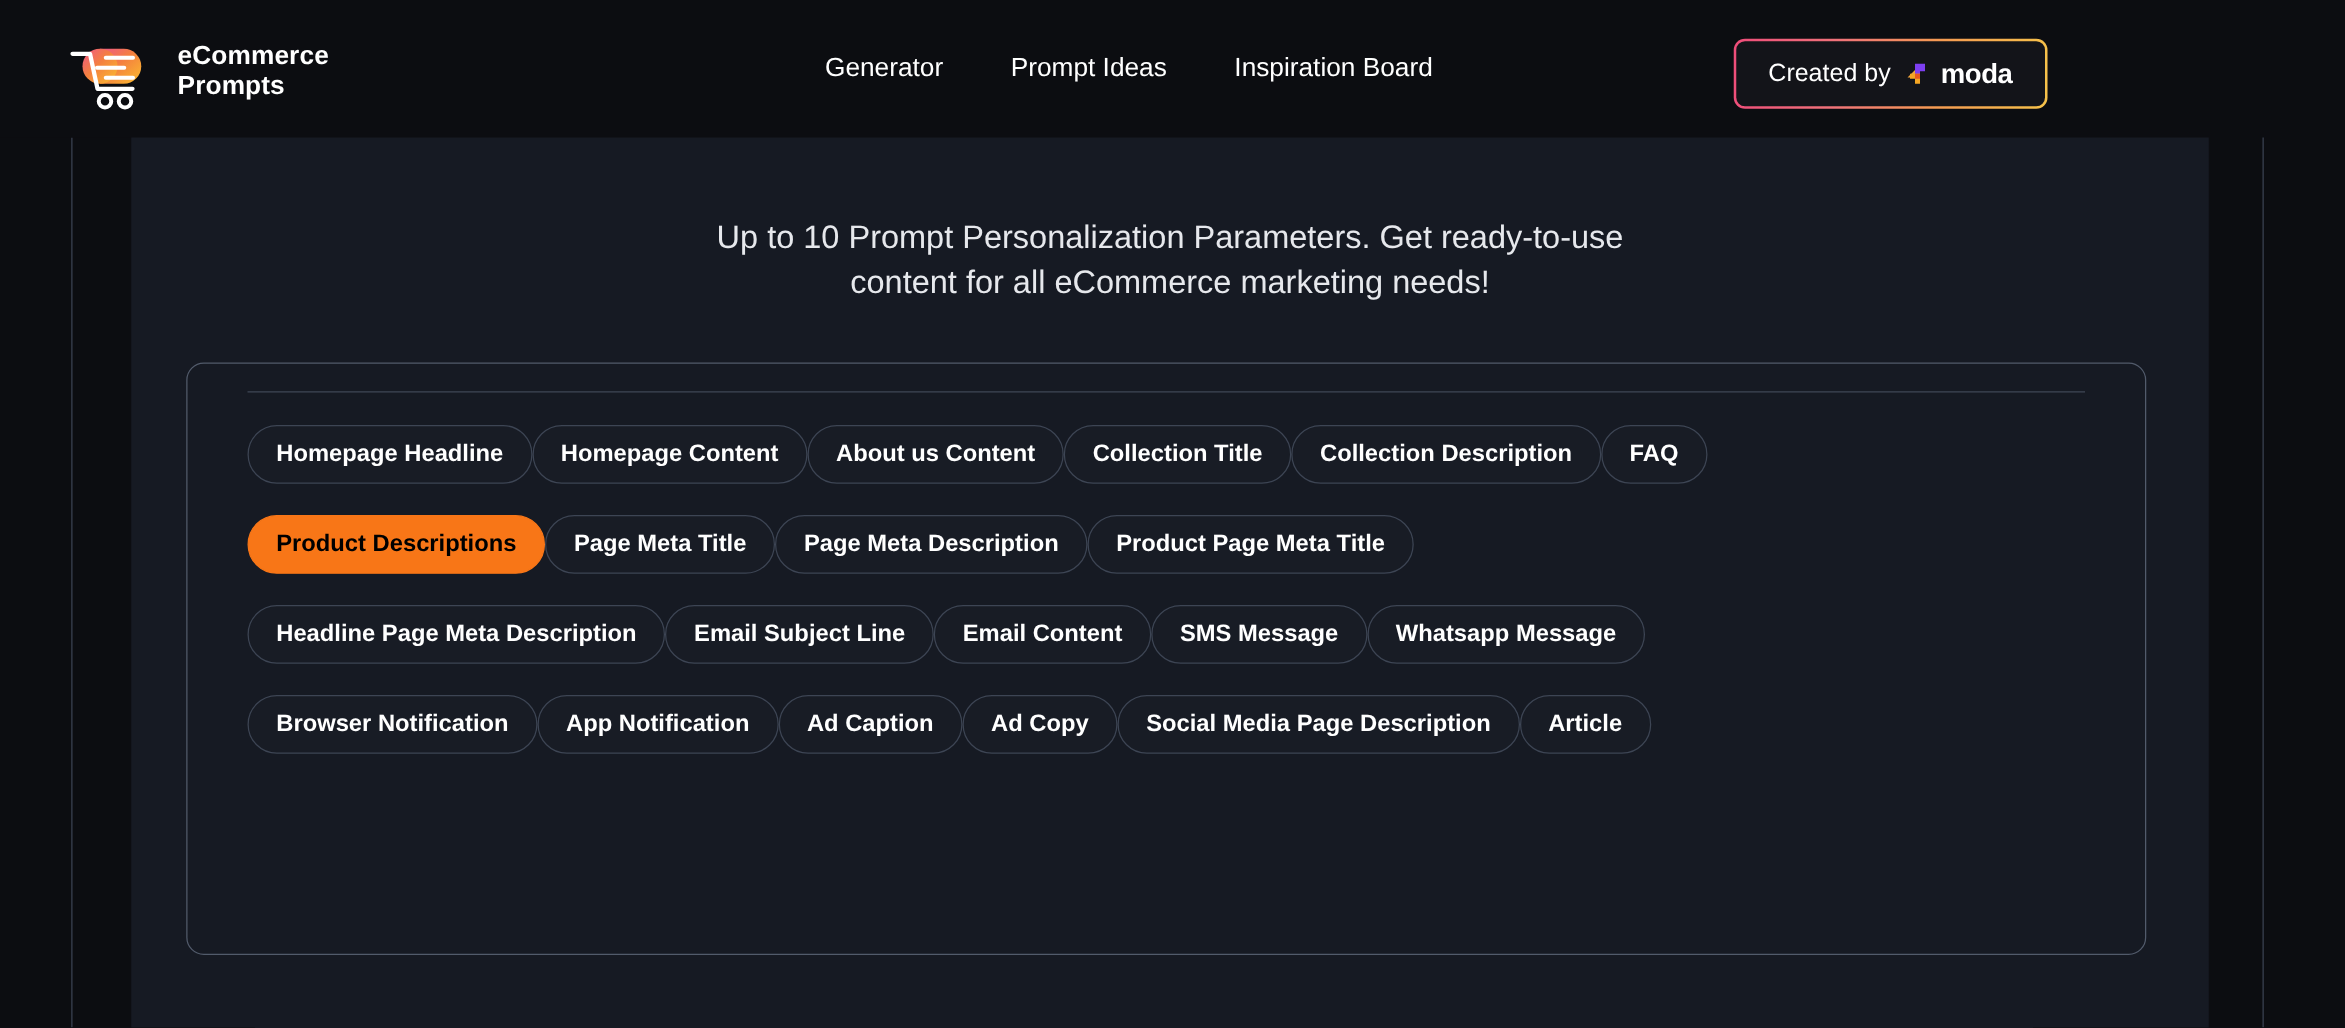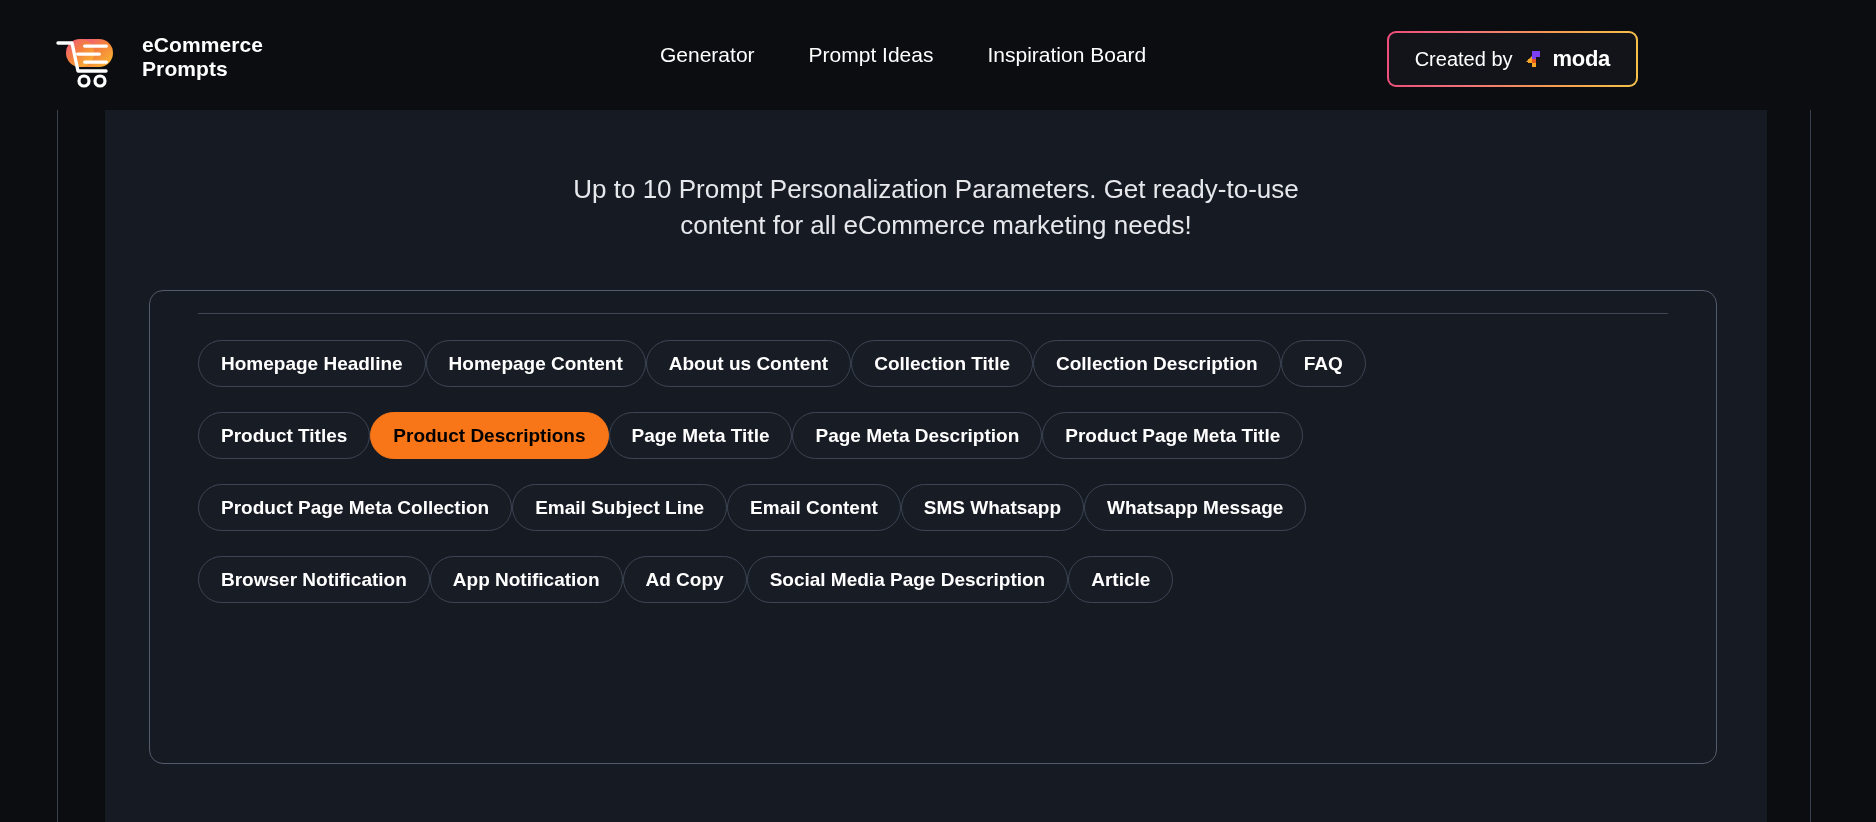--- a/index.html
+++ b/index.html
@@ -228,38 +228,38 @@
         <div class="pill-row">
           <div class="pill">Homepage Headline</div>
           <div class="pill">Homepage Content</div>
           <div class="pill">About us Content</div>
           <div class="pill">Collection Title</div>
           <div class="pill">Collection Description</div>
           <div class="pill">FAQ</div>
         </div>
 
         <div class="pill-row">
-          <div class="pill">Product Titles</div>
           <div class="pill selected">Product Descriptions</div>
           <div class="pill">Page Meta Title</div>
           <div class="pill">Page Meta Description</div>
           <div class="pill">Product Page Meta Title</div>
         </div>
 
         <div class="pill-row">
-          <div class="pill">Product Page Meta Collection</div>
+          <div class="pill">Headline Page Meta Description</div>
           <div class="pill">Email Subject Line</div>
           <div class="pill">Email Content</div>
-          <div class="pill">SMS Whatsapp</div>
+          <div class="pill">SMS Message</div>
           <div class="pill">Whatsapp Message</div>
         </div>
 
         <div class="pill-row">
           <div class="pill">Browser Notification</div>
           <div class="pill">App Notification</div>
+          <div class="pill">Ad Caption</div>
           <div class="pill">Ad Copy</div>
           <div class="pill">Social Media Page Description</div>
           <div class="pill">Article</div>
         </div>
 
       </div>
     </div>
   </div>
 </div>
 

